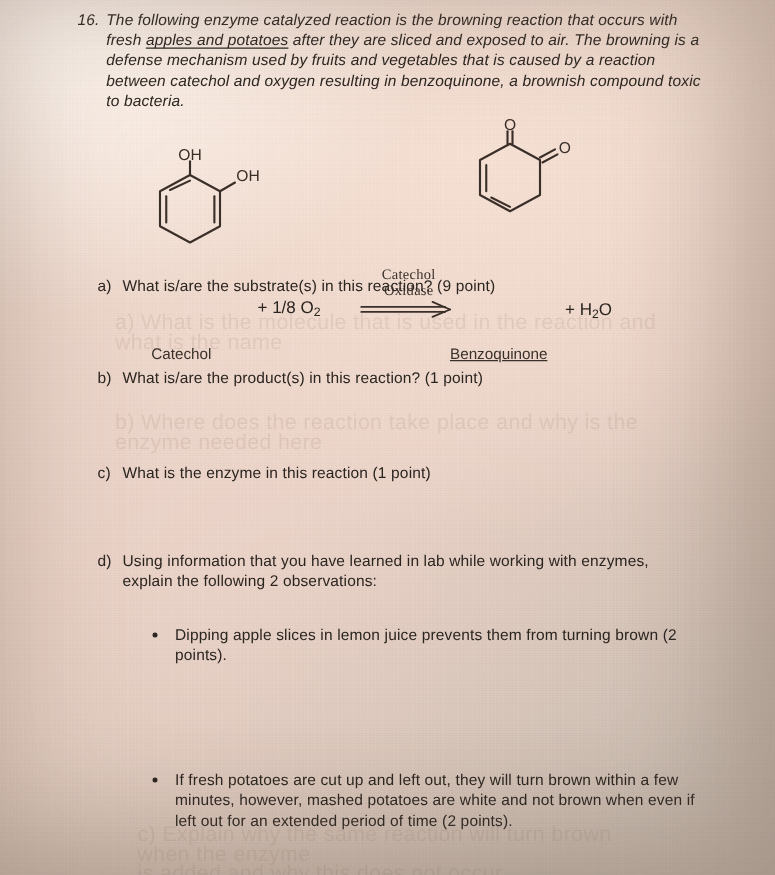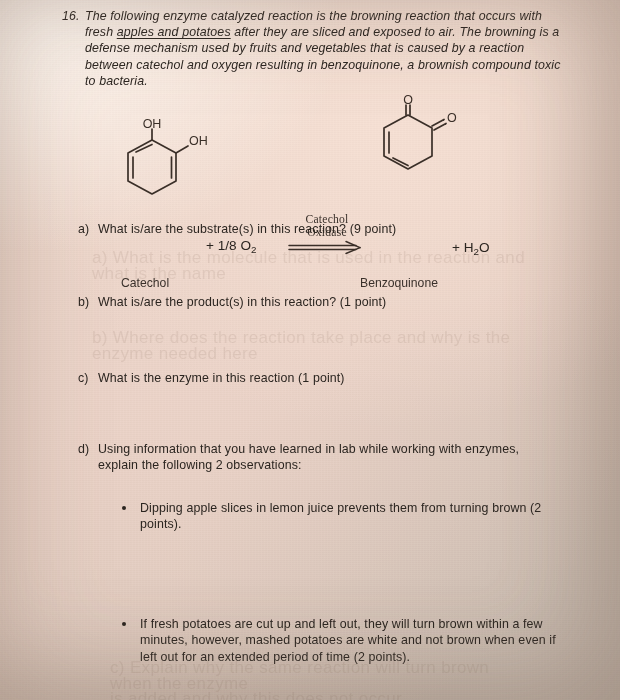--- a/index.html
+++ b/index.html
@@ -96,21 +96,21 @@
   .mol-catechol  { left: 112px; top: 2px; margin-top: 25px;  }
   .mol-quinone   { left: 368px; top: 0px;  }
 
   .mol-label {
     position: absolute;
     font-size: 12.2px;
     color: #3a312b;
     white-space: nowrap;
   }
   .label-catechol { left: 121px; top: 180px; }
-  .label-quinone  { left: 360px; top: 180px; }
+  .label-quinone  { left: 360px; top: 180px; text-decoration: underline; }
 
   .plus-o2 {
     position: absolute;
     left: 206px;
     top: 142px;
     font-size: 13.6px;
     white-space: nowrap;
   }
   .plus-o2 .frac { letter-spacing: 0; }
   .plus-h2o {

